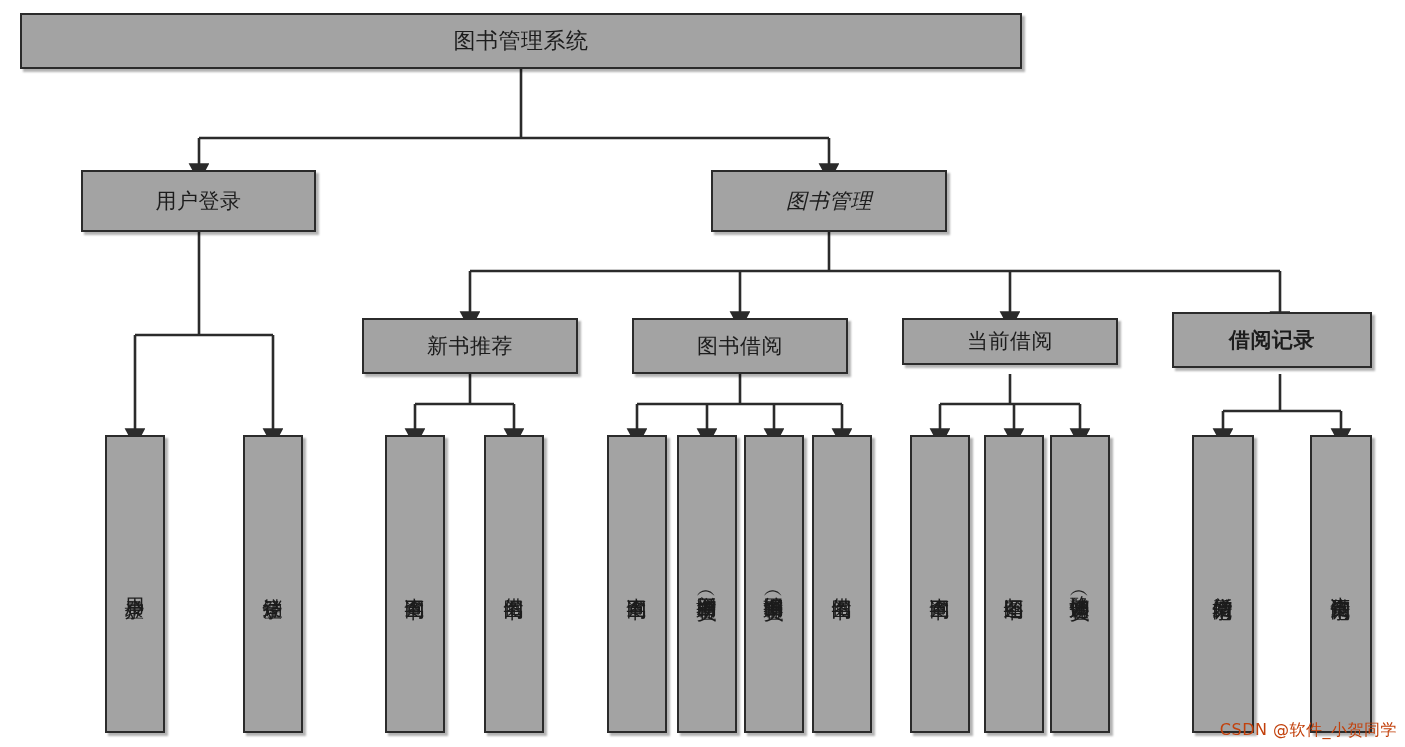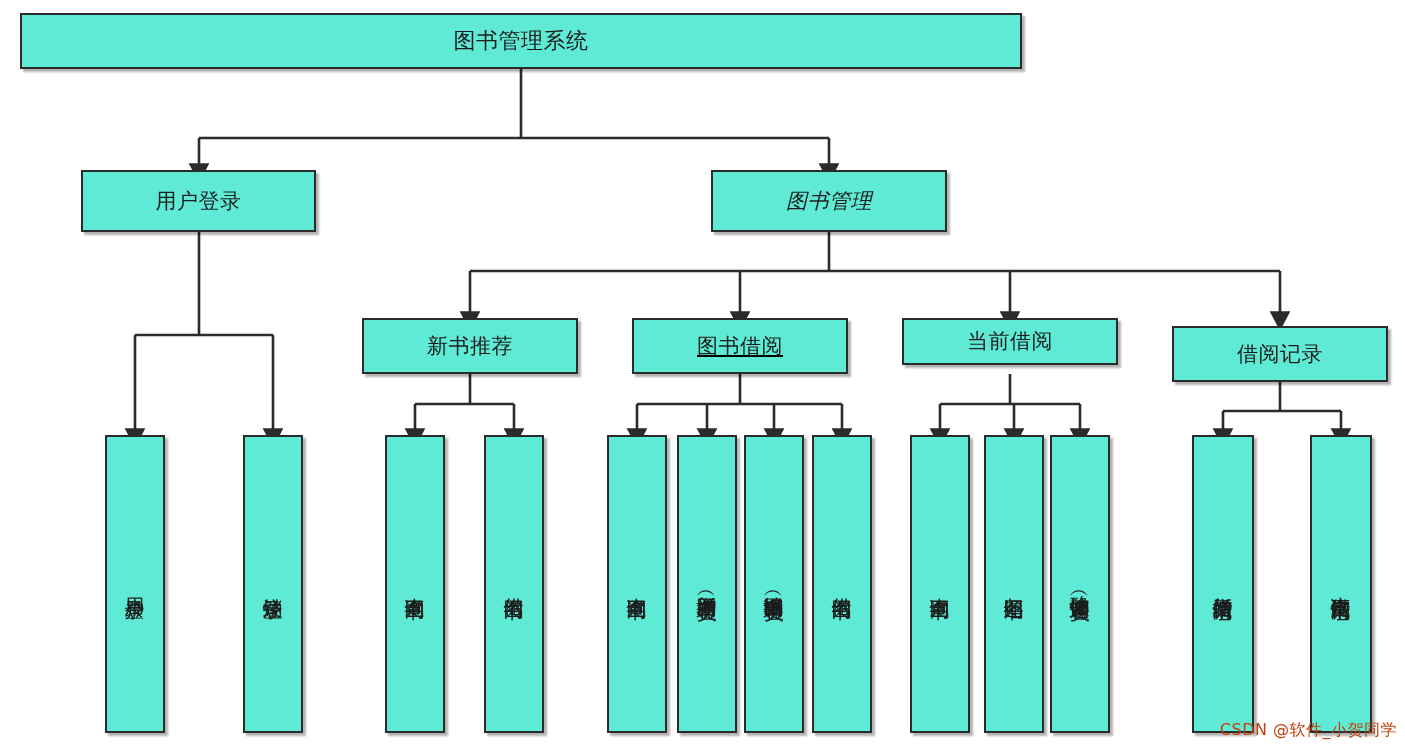--- a/index.html
+++ b/index.html
@@ -19,21 +19,21 @@
   }
   #diagram-svg {
     position: absolute;
     left: 0;
     top: 0;
     width: 1405px;
     height: 747px;
   }
   .node-box {
     position: absolute;
-    background: #5eead4;
+    background: #a3a3a3;
     border: 2px solid #2b2b2b;
     box-sizing: border-box;
     box-shadow: 3px 3px 2px rgba(0,0,0,0.30);
     display: flex;
     align-items: center;
     justify-content: center;
     overflow: hidden;
   }
   .node-label {
     color: #1c1c1c;
@@ -119,27 +119,27 @@
       </div>
       <div class="node-box level-2" style="left: 81px; top: 170px; width: 235px; height: 62px;">
         <span class="node-label">用户登录</span>
       </div>
       <div class="node-box level-2" style="left: 711px; top: 170px; width: 236px; height: 62px; font-style: italic;">
         <span class="node-label">图书管理</span>
       </div>
       <div class="node-box level-3" style="left: 362px; top: 318px; width: 216px; height: 56px;">
         <span class="node-label">新书推荐</span>
       </div>
-      <div class="node-box level-3" style="left: 632px; top: 318px; width: 216px; height: 56px; text-decoration: underline;">
+      <div class="node-box level-3" style="left: 632px; top: 318px; width: 216px; height: 56px;">
         <span class="node-label">图书借阅</span>
       </div>
       <div class="node-box level-3" style="left: 902px; top: 318px; width: 216px; height: 47px;">
         <span class="node-label">当前借阅</span>
       </div>
-      <div class="node-box level-3" style="left: 1172px; top: 326px; width: 216px; height: 56px;">
+      <div class="node-box level-3" style="left: 1172px; top: 312px; width: 200px; height: 56px; font-weight: bold;">
         <span class="node-label">借阅记录</span>
       </div>
       <div class="node-box level-4 vertical" style="left: 105px; top: 435px; width: 60px; height: 298px;">
         <span class="node-label">用户登录</span>
       </div>
       <div class="node-box level-4 vertical" style="left: 243px; top: 435px; width: 60px; height: 298px;">
         <span class="node-label">注销登录</span>
       </div>
       <div class="node-box level-4 vertical" style="left: 385px; top: 435px; width: 60px; height: 298px;">
         <span class="node-label">查询图书</span>

